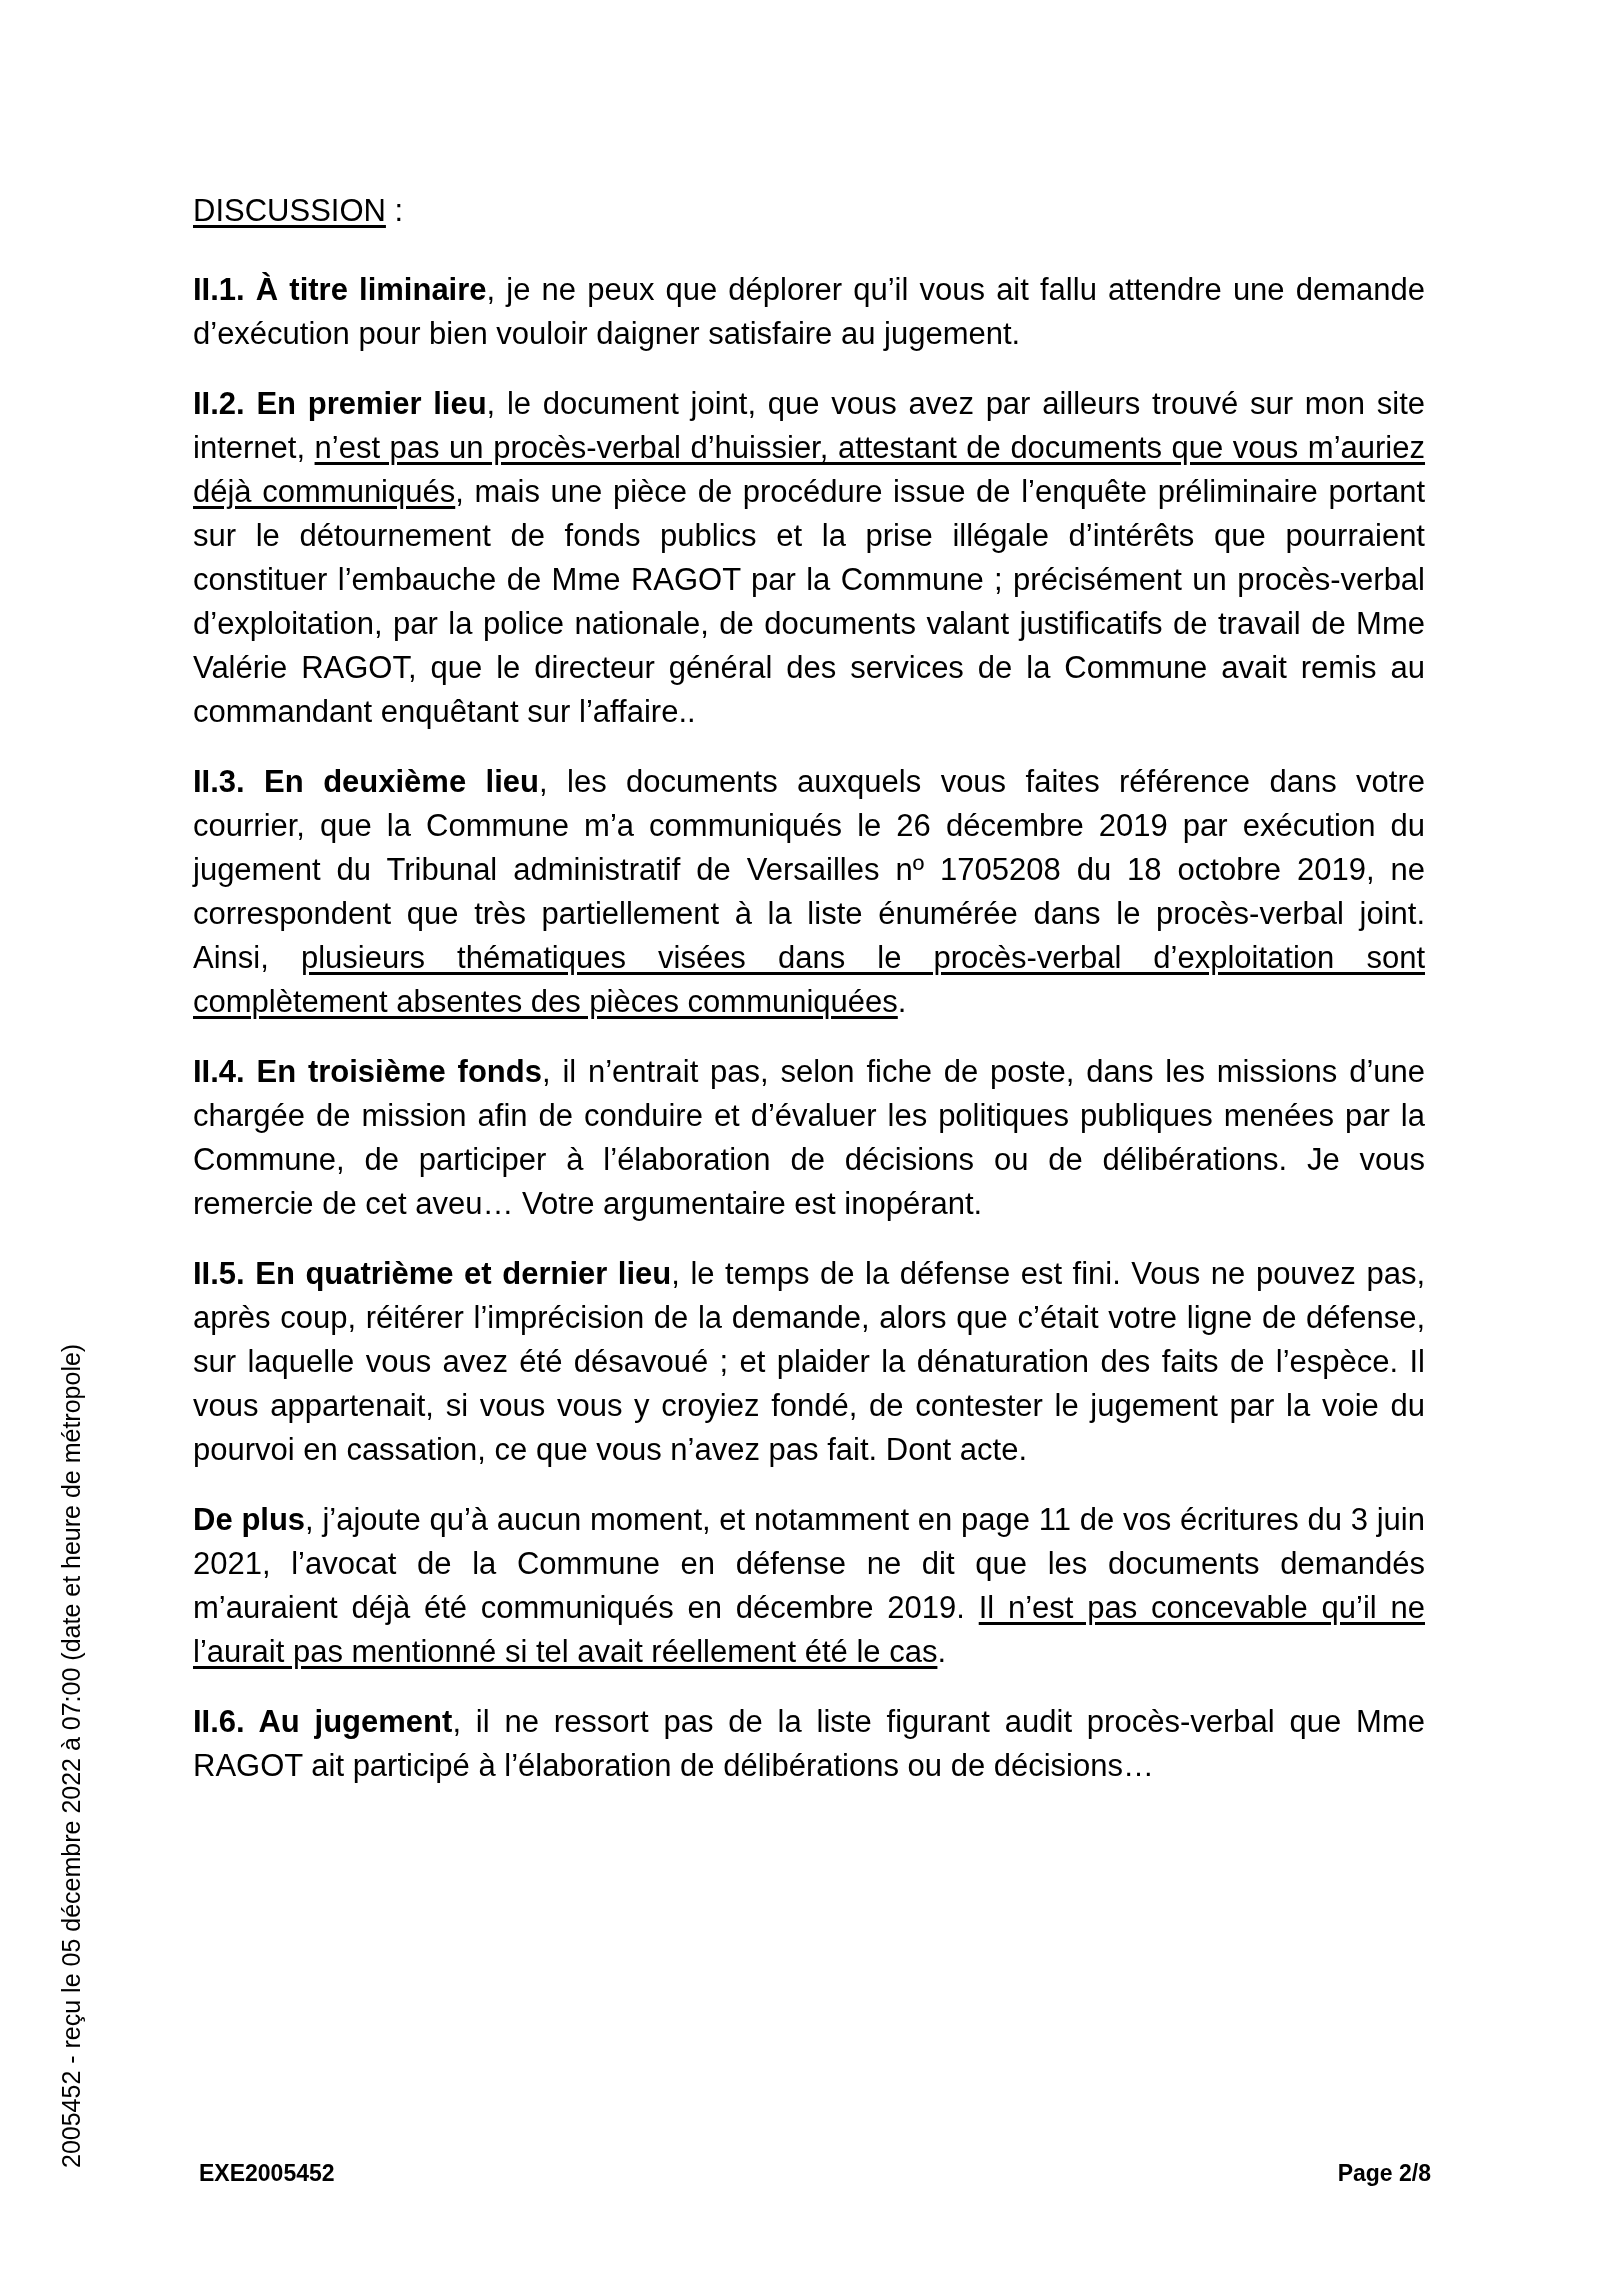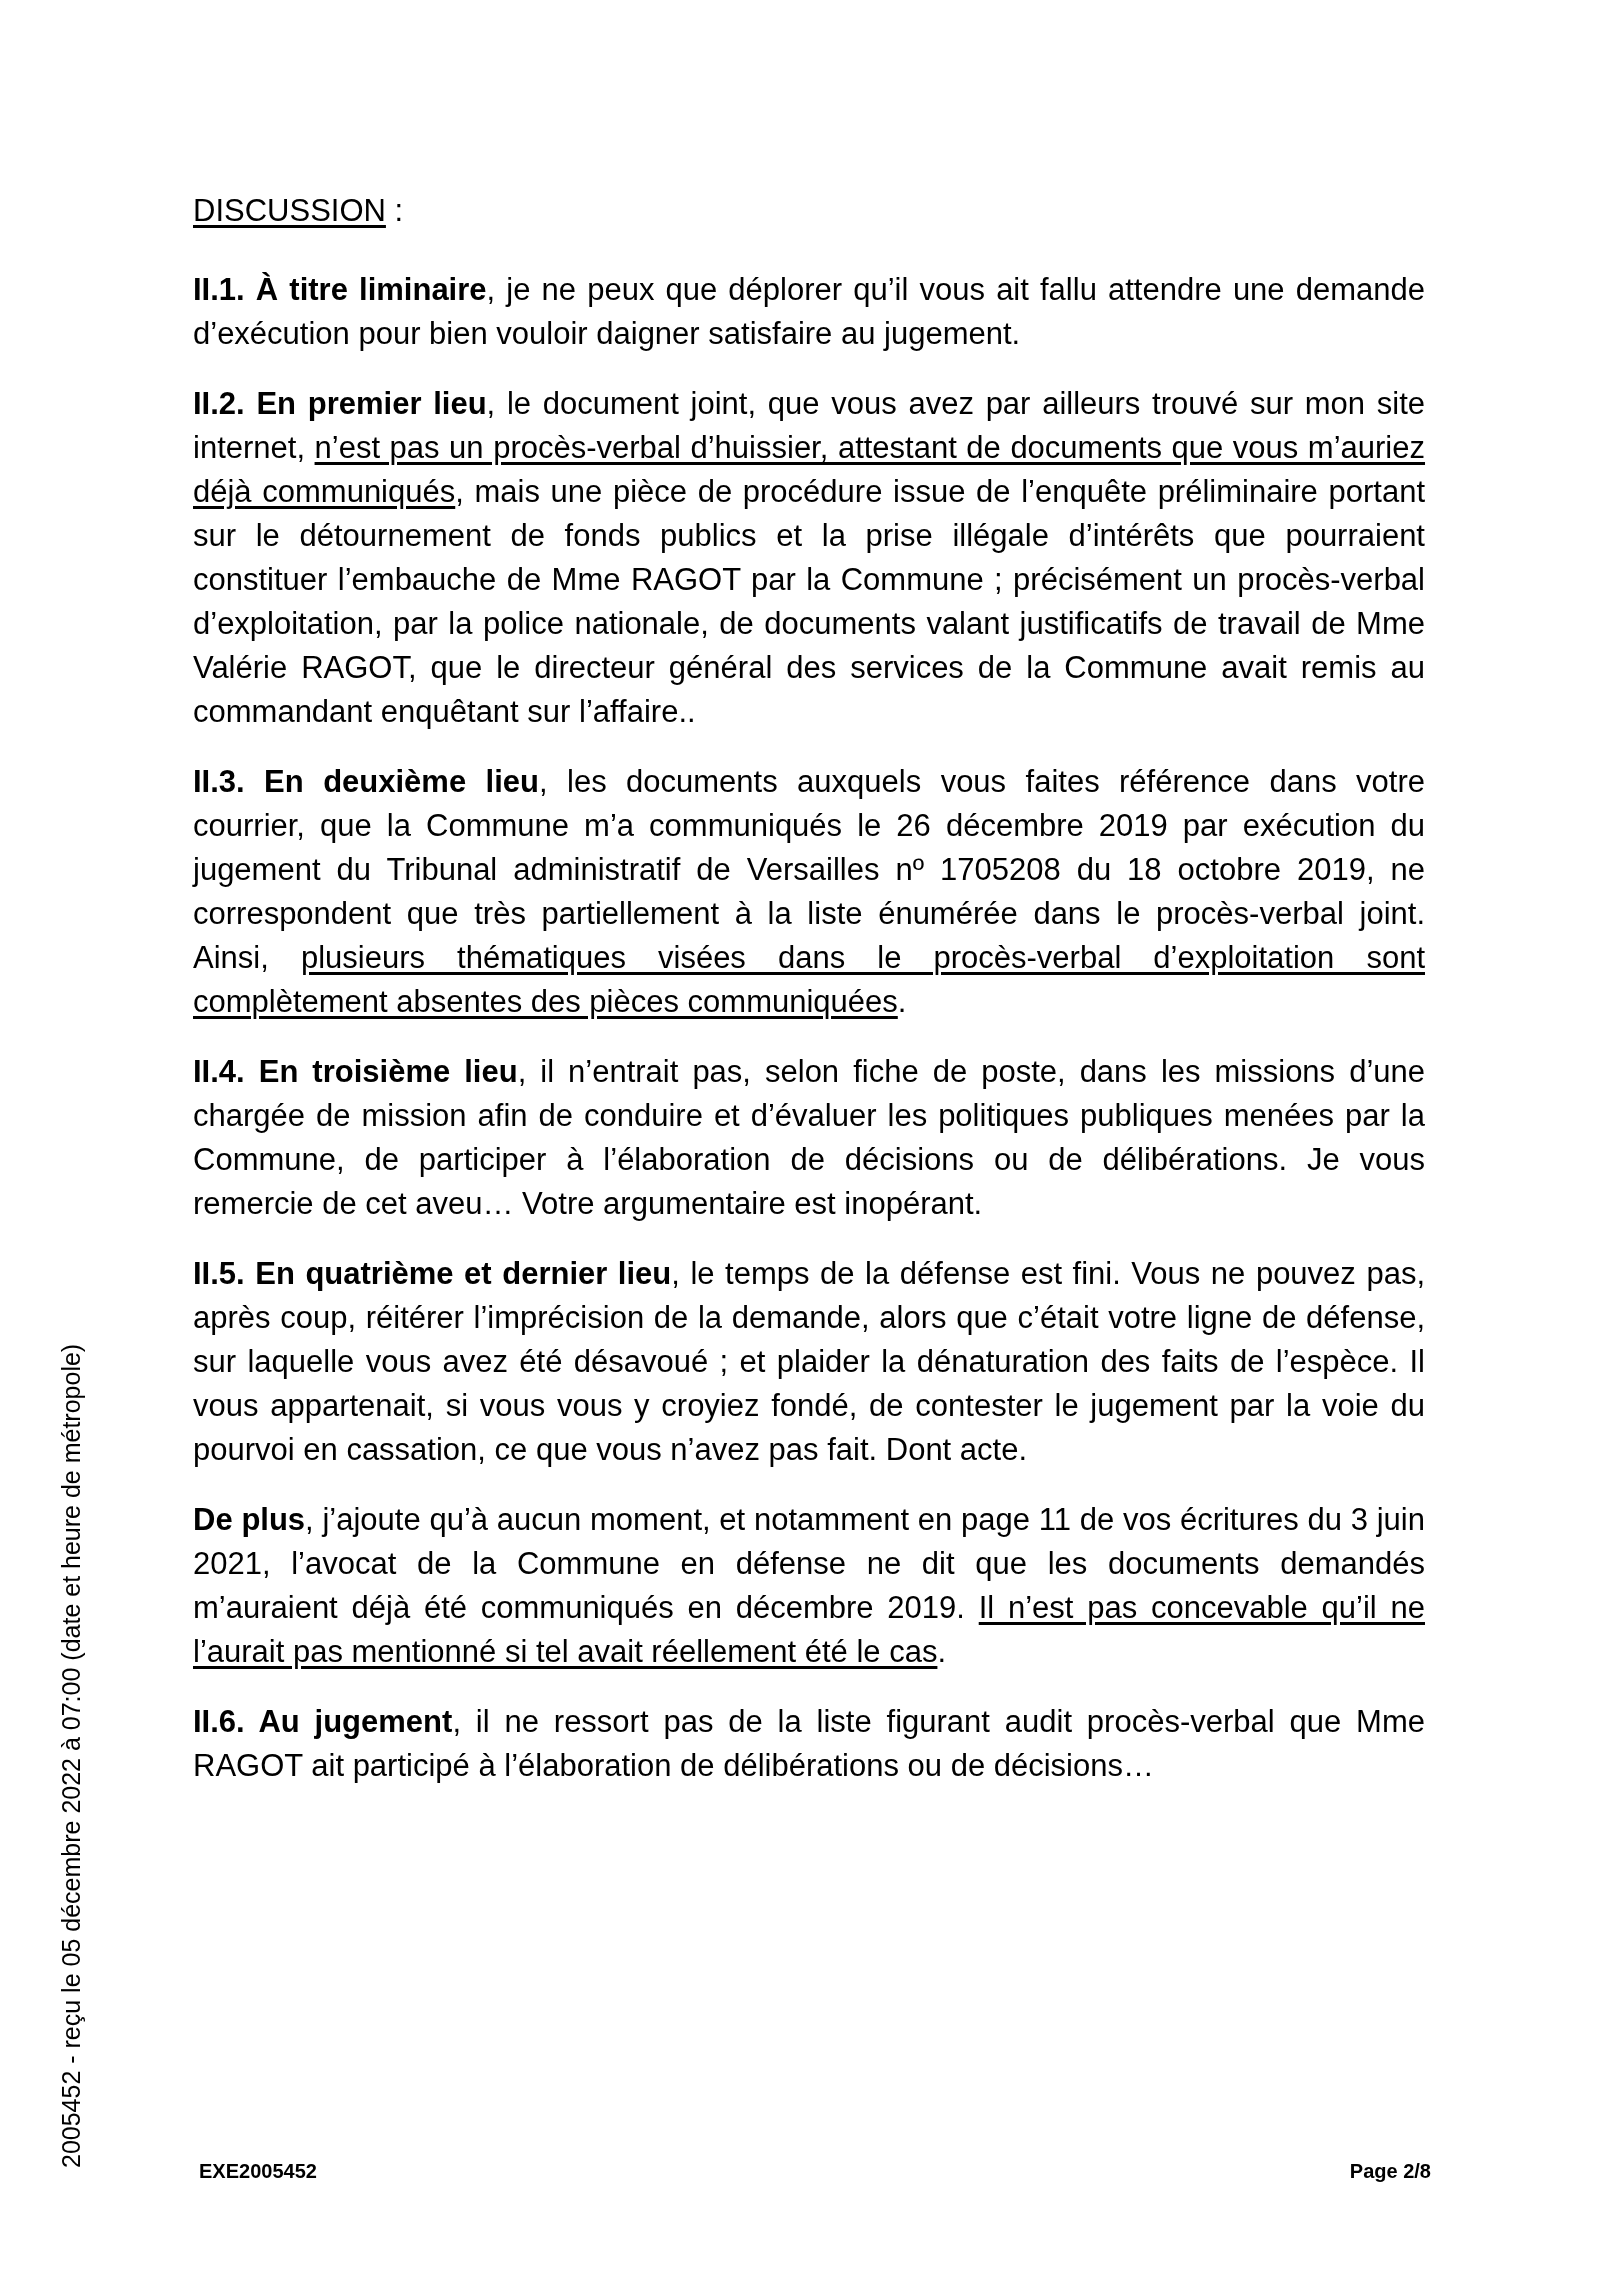--- a/index.html
+++ b/index.html
@@ -3,39 +3,39 @@
 <meta charset="utf-8">
 <style>
   html, body { margin: 0; padding: 0; background: #ffffff; }
   body { width: 1617px; height: 2284px; position: relative; overflow: hidden;
          font-family: "Liberation Sans", sans-serif; color: #000; }
   .page { position: absolute; left: 193px; top: 189px; width: 1232px; }
   .para { font-size: 31px; line-height: 44px; text-align: justify; margin: 0 0 26px 0; }
   .heading { font-size: 31px; line-height: 44px; margin: 0 0 35px 0; }
   .b { font-weight: bold; }
   .u { text-decoration: underline; text-decoration-thickness: 2.6px; text-underline-offset: 3.9px; }
-  .footer { position: absolute; left: 199px; top: 2160px; width: 1232px; font-size: 20px;
+  .footer { position: absolute; left: 199px; top: 2160px; width: 1232px; font-size: 23px;
             font-weight: bold; display: flex; justify-content: space-between; }
   .side { position: absolute; left: 57px; top: 2168px; transform-origin: 0 0; transform: rotate(-90deg);
           font-size: 25px; white-space: nowrap; width: 925px; }
 </style>
 </head>
 <body>
 
 <div class="page">
   <p class="heading"><span class="u">DISCUSSION</span><span> :</span></p>
 
   <p class="para"><span class="b">II.1. À titre liminaire</span><span>, je ne peux que déplorer qu’il vous ait fallu attendre une demande d’exécution pour bien vouloir daigner satisfaire au jugement.</span></p>
 
   <p class="para"><span class="b">II.2. En premier lieu</span><span>, le document joint, que vous avez par ailleurs trouvé sur mon site internet, </span><span class="u">n’est pas un procès-verbal d’huissier, attestant de documents que vous m’auriez déjà communiqués</span><span>, mais une pièce de procédure issue de l’enquête préliminaire portant sur le détournement de fonds publics et la prise illégale d’intérêts que pourraient constituer l’embauche de Mme RAGOT par la Commune ; précisément un procès-verbal d’exploitation, par la police nationale, de documents valant justificatifs de travail de Mme Valérie RAGOT, que le directeur général des services de la Commune avait remis au commandant enquêtant sur l’affaire..</span></p>
 
   <p class="para"><span class="b">II.3. En deuxième lieu</span><span>, les documents auxquels vous faites référence dans votre courrier, que la Commune m’a communiqués le 26 décembre 2019 par exécution du jugement du Tribunal administratif de Versailles nº 1705208 du 18 octobre 2019, ne correspondent que très partiellement à la liste énumérée dans le procès-verbal joint. Ainsi, </span><span class="u">plusieurs thématiques visées dans le procès-verbal d’exploitation sont complètement absentes des pièces communiquées</span><span>.</span></p>
 
 
-  <p class="para"><span class="b">II.4. En troisième lieu</span><span>, il n’entrait pas, selon fiche de poste, dans les missions d’une chargée de mission afin de conduire et d’évaluer les politiques publiques menées par la Commune, de participer à l’élaboration de décisions ou de délibérations. Je vous remercie de cet aveu… Votre argumentaire est inopérant.</span></p>
+  <p class="para"><span class="b">II.4. En troisième fonds</span><span>, il n’entrait pas, selon fiche de poste, dans les missions d’une chargée de mission afin de conduire et d’évaluer les politiques publiques menées par la Commune, de participer à l’élaboration de décisions ou de délibérations. Je vous remercie de cet aveu… Votre argumentaire est inopérant.</span></p>
 
   <p class="para"><span class="b">II.5. En quatrième et dernier lieu</span><span>, le temps de la défense est fini. Vous ne pouvez pas, après coup, réitérer l’imprécision de la demande, alors que c’était votre ligne de défense, sur laquelle vous avez été désavoué ; et plaider la dénaturation des faits de l’espèce. Il vous appartenait, si vous vous y croyiez fondé, de contester le jugement par la voie du pourvoi en cassation, ce que vous n’avez pas fait. Dont acte.</span></p>
 
   <p class="para"><span class="b">De plus</span><span>, j’ajoute qu’à aucun moment, et notamment en page 11 de vos écritures du 3 juin 2021, l’avocat de la Commune en défense ne dit que les documents demandés m’auraient déjà été communiqués en décembre 2019. </span><span class="u">Il n’est pas concevable qu’il ne l’aurait pas mentionné si tel avait réellement été le cas</span><span>.</span></p>
 
   <p class="para"><span class="b">II.6. Au jugement</span><span>, il ne ressort pas de la liste figurant audit procès-verbal que Mme RAGOT ait participé à l’élaboration de délibérations ou de décisions…</span></p>
 
 </div>
 
 <div class="footer">

